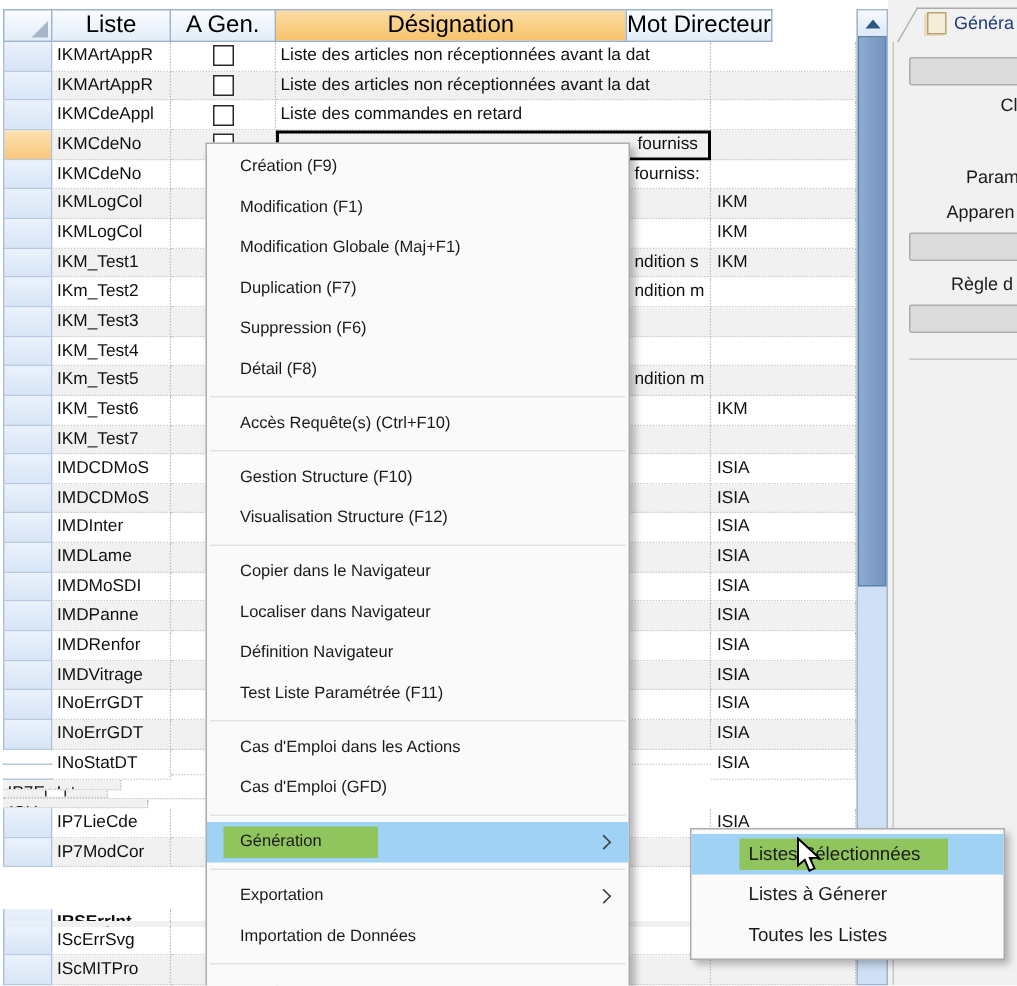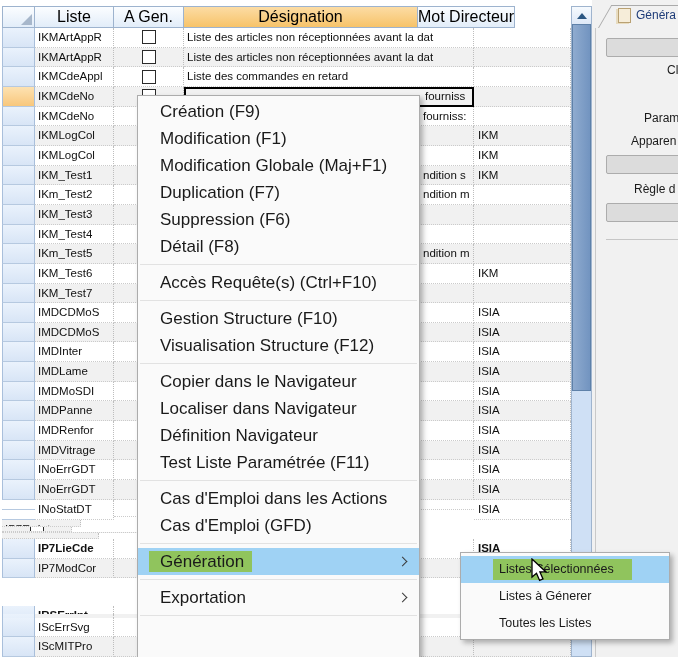--- a/index.html
+++ b/index.html
@@ -55,21 +55,21 @@
       border:1px solid #ACACAC;border-radius:2px;}
   .pbar1{top:38px;}.pbar2{top:155px;}.pbar3{top:203px;}
   .plbl{position:absolute;font-size:12px;color:#1a1a1a;white-space:nowrap;}
   .plbl-cl{left:75px;top:63px;}.plbl-param{left:52px;top:111px;}
   .plbl-app{left:39px;top:134px;}.plbl-regle{left:42px;top:182px;}
   .pline{position:absolute;left:14px;right:-10px;top:239px;border-top:1px solid #C6C6C6;}
   
   .menu{position:absolute;background:#FAFAFA;border:1px solid #ACACAC;box-sizing:border-box;
       box-shadow:3px 3px 5px rgba(0,0,0,.28);}
   #ctx{left:137px;top:95px;width:283px;height:566px;padding-top:2px;z-index:10;}
-  .mi{position:relative;height:27px;line-height:27px;padding-left:22px;font-size:17px;
+  .mi{position:relative;height:27px;line-height:27px;padding-left:22px;font-size:11px;
       color:#1a1a1a;white-space:nowrap;}
   .mi.hl{background:#9FD2F4;}
   .ghl{position:absolute;left:11px;top:3px;width:103px;height:21px;background:#90C45D;}
   .mi .lbl,.smi .lbl{position:relative;}
   .msep{height:1px;background:#E2E2E2;margin:4px 2px;}
   .chev{position:absolute;right:13px;top:10px;width:6px;height:6px;
       border-top:1.6px solid #3a3a3a;border-right:1.6px solid #3a3a3a;transform:rotate(45deg);}
   #sub{left:460px;top:552px;width:210px;height:88px;padding-top:3px;z-index:11;}
   .smi{position:relative;height:27px;line-height:27px;padding-left:38px;font-size:12.5px;
       color:#1a1a1a;white-space:nowrap;}
@@ -326,21 +326,21 @@
       </div>
       <div class="trow alt" style="top: 519.4px; flex-direction: column;">
         <div class="rh"></div>
         <div class="cell c-liste">IP7ErrInt</div>
         <div class="cell c-agen">
           <div class="cb"></div>
         </div>
         <div class="cell c-dz"></div>
         <div class="cell c-mot">ISIA</div>
       </div>
-      <div class="trow" style="top: 539.056px; font-weight: bold;">
+      <div class="trow" style="top: 539.056px;">
         <div class="rh"></div>
         <div class="cell c-liste">IP7LieCde</div>
         <div class="cell c-agen">
           <div class="cb"></div>
         </div>
         <div class="cell c-dz"></div>
         <div class="cell c-mot">ISIA</div>
       </div>
       <div class="trow alt" style="top: 558.712px;">
         <div class="rh"></div>
@@ -423,20 +423,21 @@
       <div class="mi"><span class="lbl">Localiser dans Navigateur</span></div>
       <div class="mi"><span class="lbl">Définition Navigateur</span></div>
       <div class="mi"><span class="lbl">Test Liste Paramétrée (F11)</span></div>
       <div class="msep"></div>
       <div class="mi"><span class="lbl">Cas d'Emploi dans les Actions</span></div>
       <div class="mi"><span class="lbl">Cas d'Emploi (GFD)</span></div>
       <div class="msep"></div>
       <div class="mi hl"><div class="ghl"></div><span class="lbl">Génération</span><div class="chev"></div></div>
       <div class="msep"></div>
       <div class="mi"><span class="lbl">Exportation</span><div class="chev"></div></div>
+      <div class="mi"><span class="lbl">Importation de Données</span></div>
       <div class="msep"></div>
     </div>
 
   <div id="sub" class="menu">
       <div class="smi hl"><div class="ghl2"></div><span class="lbl">Listes Sélectionnées</span></div>
       <div class="smi"><span class="lbl">Listes à Génerer</span></div>
       <div class="smi"><span class="lbl">Toutes les Listes</span></div>
     </div>
 
   <svg class="cursor" width="24" height="26" viewBox="0 0 24 26">

